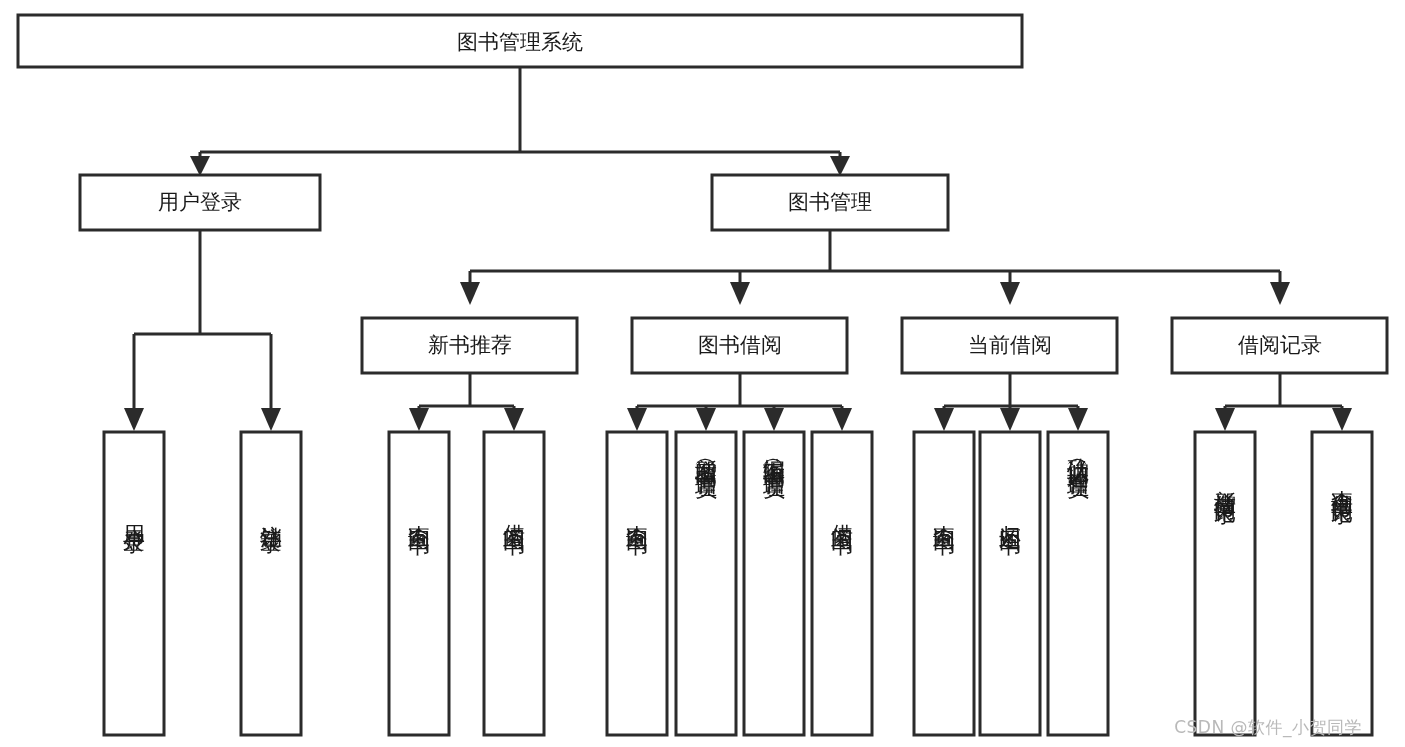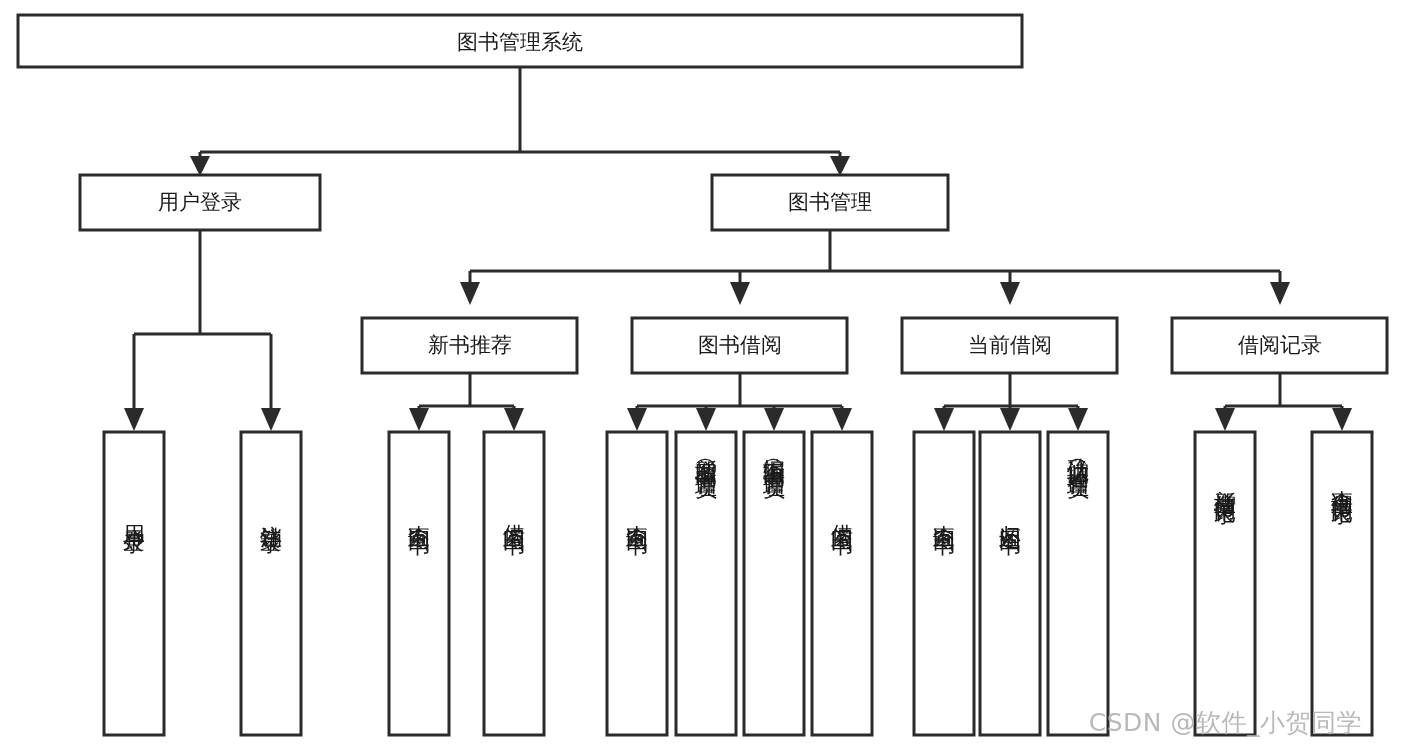--- a/index.html
+++ b/index.html
@@ -65,21 +65,21 @@
     line-height: 1;
     letter-spacing: 3px;
     color: #1a1a1a;
     white-space: nowrap;
   }
   .watermark {
     position: absolute;
     right: 8px;
     bottom: 8px;
     font-family: "DejaVu Sans", "Liberation Sans", sans-serif;
-    font-size: 25px;
+    font-size: 17px;
     color: #b9b9b9;
     letter-spacing: 0.5px;
     user-select: none;
   }
 </style>
 </head>
 <body>
 
 <div id="diagram-root">
 

